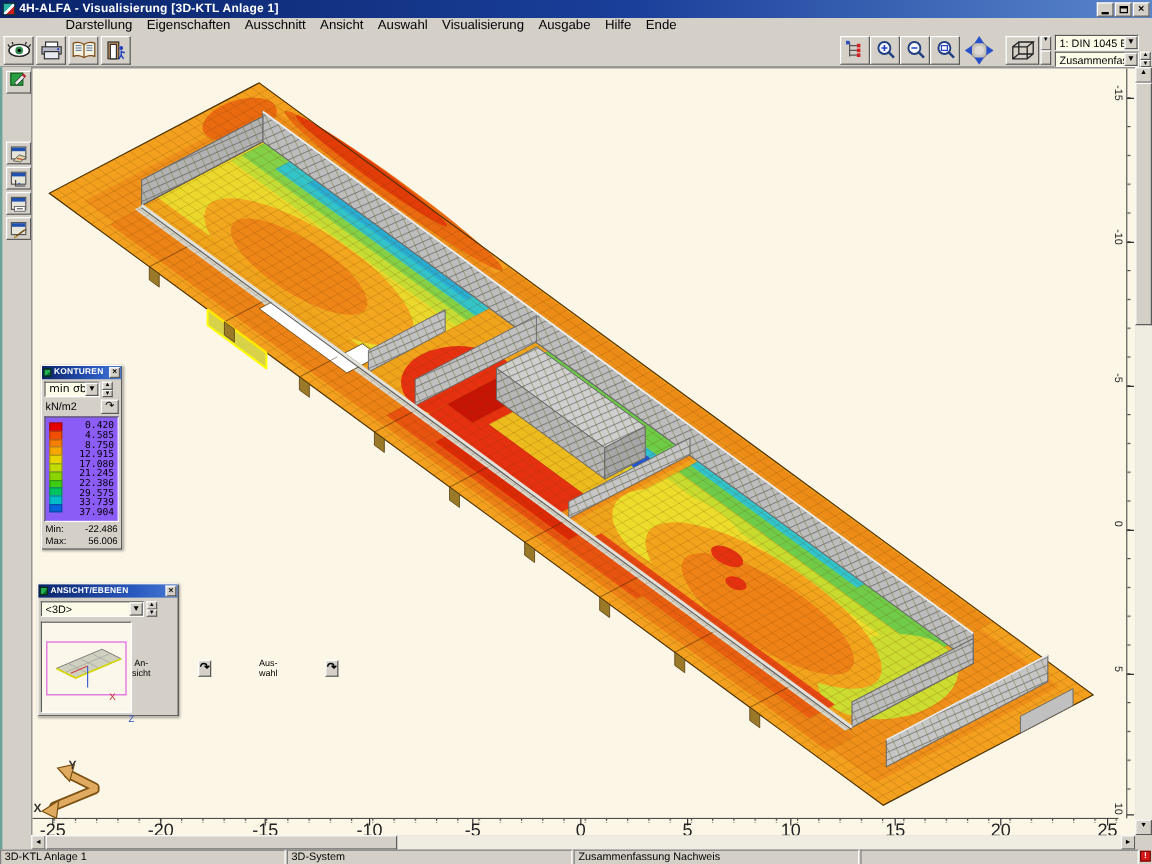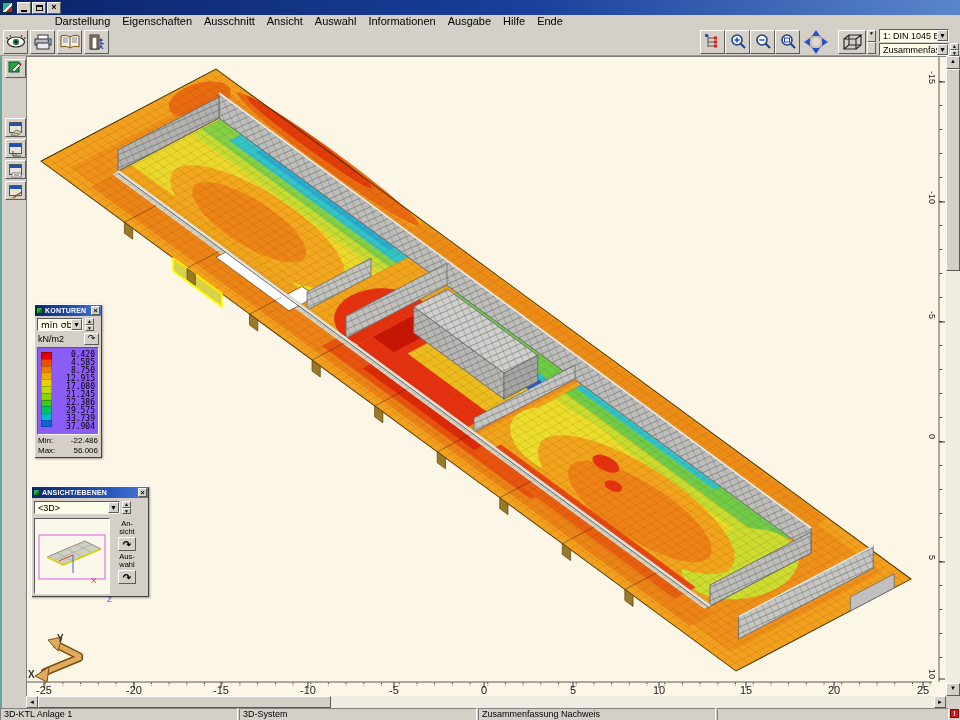--- a/index.html
+++ b/index.html
@@ -46,21 +46,21 @@
   #leftcol { position:absolute; left:0; top:56px; width:26px; height:652px; background:#d4d0c8;
     border-left:2px solid #6ba39b; }
   .ltbtn { position:absolute; left:3px; width:21px; height:19px; }
   .miniwin { width:13px; height:11px; border:1px solid #555; background:#e8e6da; position:relative; }
   .miniwin:before { content:""; position:absolute; left:0; top:0; right:0; height:3px; background:#2050b0; }
 
   
   #canvas { position:absolute; left:26px; top:56px; width:920px; height:640px; background:#fcf6e6;
     border-top:1px solid #808080; border-left:1px solid #808080; }
   #scene { position:absolute; left:0; top:0; }
-  .hlabel { position:absolute; top:627px; transform:translateX(-50%); font-size:11px; color:#222; }
+  .hlabel { position:absolute; top:627px; transform:translateX(-50%); font-size:15px; color:#222; }
   .vlabel { position:absolute; left:910px; font-size:9px; color:#222; transform:rotate(90deg); transform-origin:left top; }
   .axislabel { position:absolute; font-size:10px; font-weight:bold; color:#333; }
 
   
   .palette { position:absolute; background:#d4d0c8; box-shadow: inset 1px 1px 0 #fff, inset -1px -1px 0 #404040, 1px 1px 2px rgba(0,0,0,.35); padding:1px; }
   .ptitle { height:11px; background:linear-gradient(90deg,#0a246a,#2a5ac0 70%,#4a7ad0); display:flex; align-items:center; padding:0 1px; }
   .ptitle .picon { width:7px; height:7px; background:linear-gradient(135deg,#20b050 0 60%,#0a7030 60% 100%); border:1px solid #04320f; margin-right:2px; }
   .ptitle .ptext { flex:1; color:#fff; font-size:7px; font-weight:bold; letter-spacing:.2px; white-space:nowrap; }
   .ptitle .pclose { width:9px; height:9px; background:#d4d0c8; border:1px solid; border-color:#fff #5a5a5a #5a5a5a #fff;
     font-size:7px; line-height:7px; text-align:center; font-weight:bold; color:#000; }
@@ -74,21 +74,21 @@
   #kswatches div { width:11px; height:6.8px; border:1px solid rgba(0,0,0,.25); border-bottom:none; }
   #kvalues { flex:1; display:flex; flex-direction:column; justify-content:space-between; padding:1px 2px 1px 0; }
   #kvalues div { font-size:8px; font-family:"DejaVu Sans Mono",monospace; text-align:right; line-height:8px; color:#000; }
   .kminmax { display:flex; font-size:8px; font-family:Liberation Sans, sans-serif; margin:1px 3px 0 3px; color:#000; }
   .kminmax .v { flex:1; text-align:right; }
 
   #ansicht { left:4px; top:429px; width:118px; }
   #ansicht .arow { display:flex; align-items:flex-end; margin:3px 2px 4px 2px; }
   #abody { display:flex; margin:3px 2px 2px 2px; }
   #apreview { width:76px; height:76px; background:#fbf7ea; border:1px solid; border-color:#5a5a5a #fff #fff #5a5a5a; }
-  #acol { width:34px; display:flex; flex-direction:column; align-items:center; }
+  #acol { width:34px; display:flex; flex-direction:row; align-items:center;gap:40px; }
   #acol .albl { font-size:7.5px; line-height:8px; text-align:center; white-space:pre-line; color:#000; margin-top:2px; }
   #acol .abtn { width:18px; height:14px; margin-top:1px; font-size:10px; font-weight:bold; }
 
   
   #vscroll { position:absolute; left:946px; top:56px; width:14px; height:640px; background:#efece2; }
   #hscroll { position:absolute; left:26px; top:696px; width:920px; height:12px; background:#efece2; }
   .sbtn { position:absolute; background:#d4d0c8; border:1px solid; border-color:#fff #5a5a5a #5a5a5a #fff;
     font-size:6px; line-height:9px; text-align:center; color:#000; }
   .sthumb { position:absolute; background:#d4d0c8; border:1px solid; border-color:#fff #5a5a5a #5a5a5a #fff; }
   #corner { position:absolute; left:946px; top:696px; width:14px; height:12px; background:#d4d0c8; }
@@ -98,37 +98,38 @@
   #statusbar .sect { border:1px solid; border-color:#808080 #fff #fff #808080; font-size:9px; line-height:10px;
     padding-left:3px; color:#000; white-space:nowrap; overflow:hidden; margin-right:1px; }
   #alerticon { width:9px; height:9px; margin:1px 1px 0 0; background:#d41818; border:1px solid #7a0808;
     color:#fff; font-size:7px; line-height:7px; text-align:center; font-weight:bold; }
 </style>
 </head>
 <body>
 
 <div id="titlebar">
   <div class="appicon"></div>
+  <div class="title">4H-ALFA - Visualisierung [3D-KTL Anlage 1]</div>
   <div class="winbtn raised btn">
       <div class="minbar"></div>
     </div>
   <div class="winbtn raised btn">
       <div class="maxbox"></div>
     </div>
   <div class="winbtn raised btn">×</div>
 </div>
 
 <div id="menubar">
   <span class="mitem disabled">Schnitt</span>
   <span class="mitem">Darstellung</span>
   <span class="mitem">Eigenschaften</span>
   <span class="mitem">Ausschnitt</span>
   <span class="mitem">Ansicht</span>
   <span class="mitem">Auswahl</span>
-  <span class="mitem">Informationen</span>
+  <span class="mitem">Visualisierung</span>
   <span class="mitem">Ausgabe</span>
   <span class="mitem">Hilfe</span>
   <span class="mitem">Ende</span>
 </div>
 
 <div id="toolbar">
   <div class="tbtn raised btn" style="left:3px">
     <span>
         <svg width="20" height="16" viewBox="0 0 20 16">
       <ellipse cx="10" cy="8" rx="8.5" ry="5" fill="#fff" stroke="#222" stroke-width="1.2"></ellipse>

